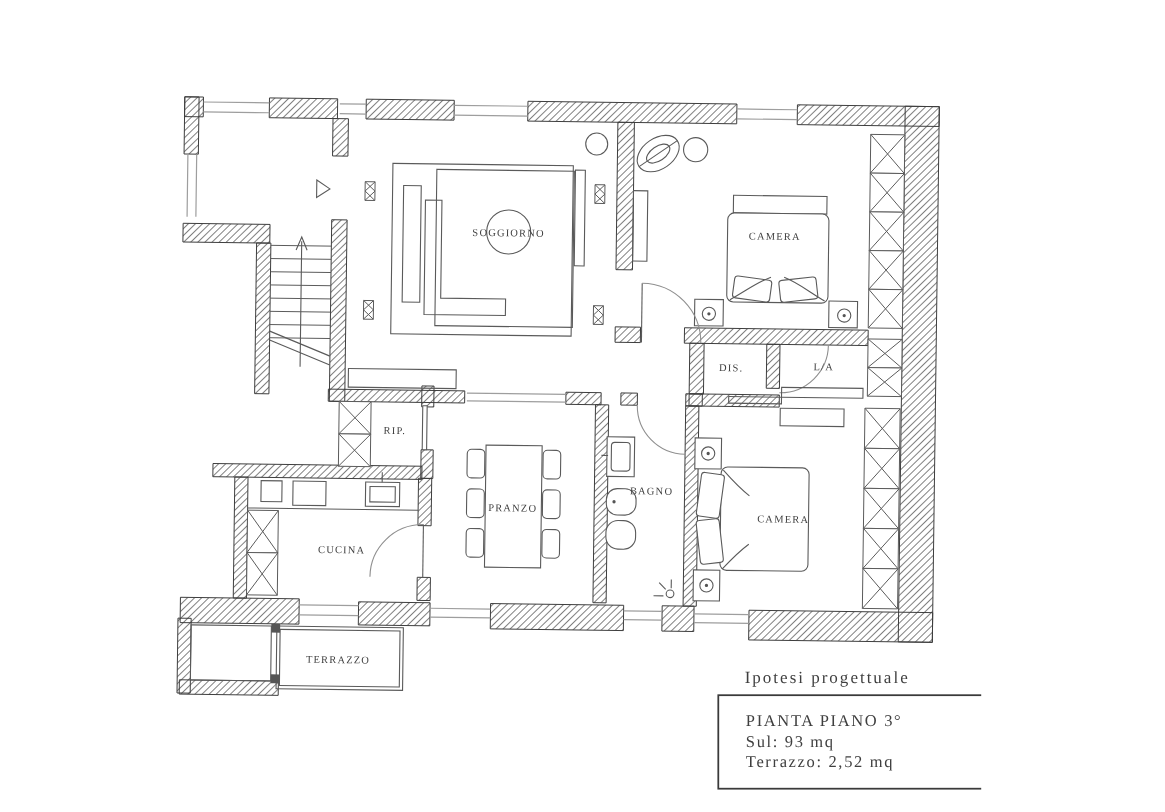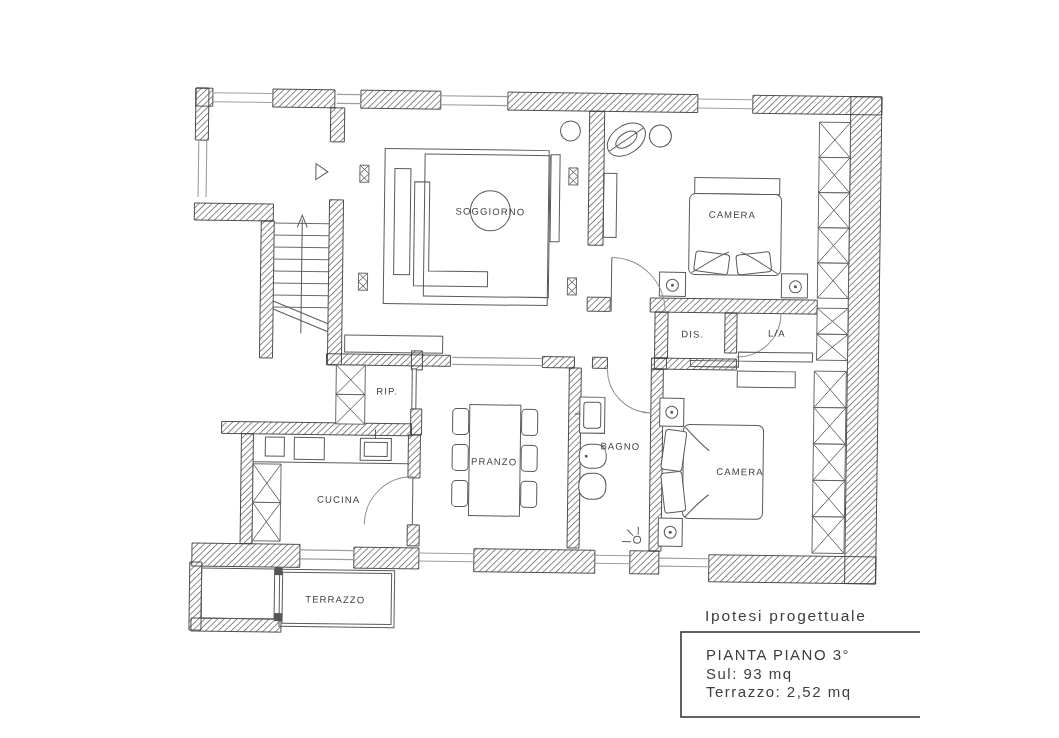--- a/index.html
+++ b/index.html
@@ -5,21 +5,21 @@
   :root{
     --wall-outline:#3d3d3d;
     --hatch:#6f6f6f;
     --furn:#5a5a5a;
     --win:#9e9e9e;
     --text:#3f3f3f;
     --bg:#ffffff;
   }
   html,body{margin:0;padding:0;background:var(--bg);}
   .canvas{position:relative;width:892px;height:738px;background:var(--bg);
-          font-family:Liberation Sans, sans-serif;overflow:hidden;margin-left:28px;}
+          font-family:Liberation Serif, serif;overflow:hidden;}
   svg{position:absolute;left:0;top:0;}
   .wall{fill:url(#hatch);stroke:var(--wall-outline);stroke-width:.9;}
   .win{fill:none;stroke:var(--win);stroke-width:1.1;}
   .thin{fill:none;stroke:var(--furn);stroke-width:1;}
   .furn{fill:#fff;stroke:var(--furn);stroke-width:1;}
   .arc{fill:none;stroke:#8f8f8f;stroke-width:1;}
   .label{fill:var(--text);font-size:9.5px;letter-spacing:1.1px;text-anchor:middle;}
   .note{fill:var(--text);font-size:15.5px;letter-spacing:1.8px;}
   .boxtext{fill:var(--text);font-size:15px;letter-spacing:1.5px;}
   .infobox{fill:none;stroke:#3a3a3a;stroke-width:1.6;}

